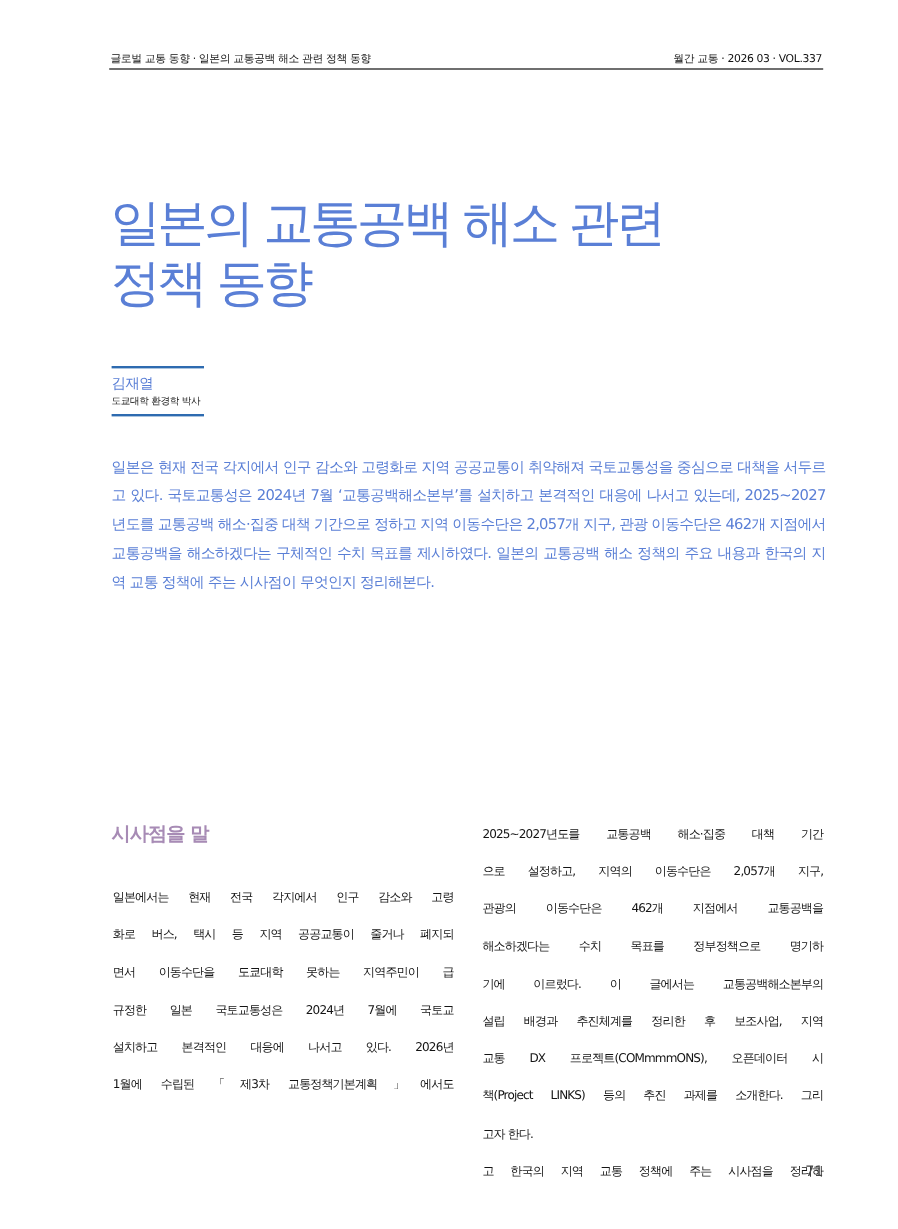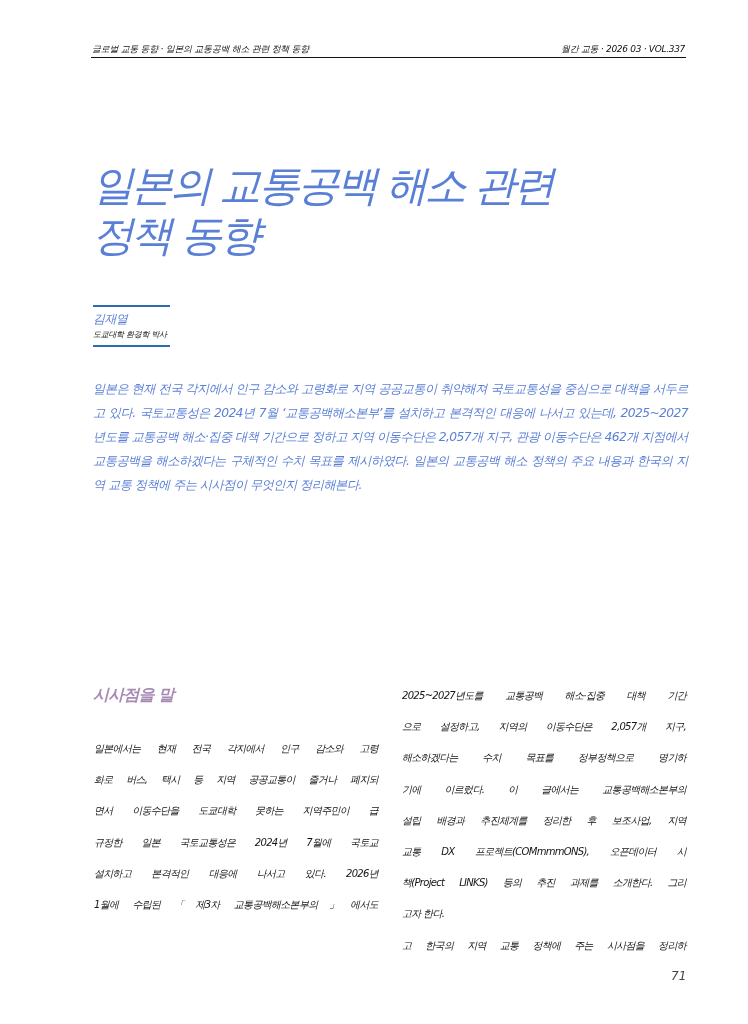--- a/index.html
+++ b/index.html
@@ -1,15 +1,15 @@
 <!DOCTYPE html>
 <html><head>
 <meta charset="utf-8">
 <style>
-  * { margin: 1px; padding: 0; box-sizing: border-box; font-style: italic; }
+  * { margin: 1px; padding: 0; box-sizing: border-box; }
   html, body { width: 748px; height: 1024px; background: #ffffff; overflow: hidden; }
   body { position: relative; font-family: "DejaVu Sans", "Liberation Sans", sans-serif; color: #1a1a1a; }
 
   .running-header {
     position: absolute; left: 88px; top: 36px; width: 595px; height: 20px;
     display: flex; justify-content: space-between; align-items: center;
     font-size: 9px; color: #111; letter-spacing: -0.3px;
   }
   .running-header-rule {
     position: absolute; left: 88px; top: 54px; width: 595px; height: 1px; background: #111;
@@ -68,26 +68,27 @@
 <p class="abstract">일본은 현재 전국 각지에서 인구 감소와 고령화로 지역 공공교통이 취약해져 국토교통성을 중심으로 대책을 서두르고 있다. 국토교통성은 2024년 7월 ‘교통공백해소본부’를 설치하고 본격적인 대응에 나서고 있는데, 2025~2027년도를 교통공백 해소·집중 대책 기간으로 정하고 지역 이동수단은 2,057개 지구, 관광 이동수단은 462개 지점에서 교통공백을 해소하겠다는 구체적인 수치 목표를 제시하였다. 일본의 교통공백 해소 정책의 주요 내용과 한국의 지역 교통 정책에 주는 시사점이 무엇인지 정리해본다.</p>
 
 <h2 class="section-heading">시사점을 말</h2>
 
 <div class="col col-left">
   <span class="line">일본에서는 현재 전국 각지에서 인구 감소와 고령</span>
   <span class="line">화로 버스, 택시 등 지역 공공교통이 줄거나 폐지되</span>
   <span class="line">면서 이동수단을 도쿄대학 못하는 지역주민이 급</span>
   <span class="line">규정한 일본 국토교통성은 2024년 7월에 국토교</span>
   <span class="line">설치하고 본격적인 대응에 나서고 있다. 2026년</span>
-  <span class="line">1월에 수립된 「제3차 교통공백해소본부의」에서도</span>
+  <span class="line">1월에 수립된 「제3차 교통정책기본계획」에서도</span>
 </div>
 
 <div class="col col-right">
   <span class="line">2025~2027년도를 교통공백 해소·집중 대책 기간</span>
   <span class="line">으로 설정하고, 지역의 이동수단은 2,057개 지구,</span>
+  <span class="line">관광의 이동수단은 462개 지점에서 교통공백을</span>
   <span class="line">해소하겠다는 수치 목표를 정부정책으로 명기하</span>
   <span class="line">기에 이르렀다. 이 글에서는 교통공백해소본부의</span>
   <span class="line">설립 배경과 추진체계를 정리한 후 보조사업, 지역</span>
   <span class="line">교통 DX 프로젝트(COMmmmONS), 오픈데이터 시</span>
   <span class="line">책(Project LINKS) 등의 추진 과제를 소개한다. 그리</span>
   <span class="line last">고자 한다.</span>
   <span class="line">고 한국의 지역 교통 정책에 주는 시사점을 정리하</span>
 </div>
 
 <div class="page-number">71</div>

